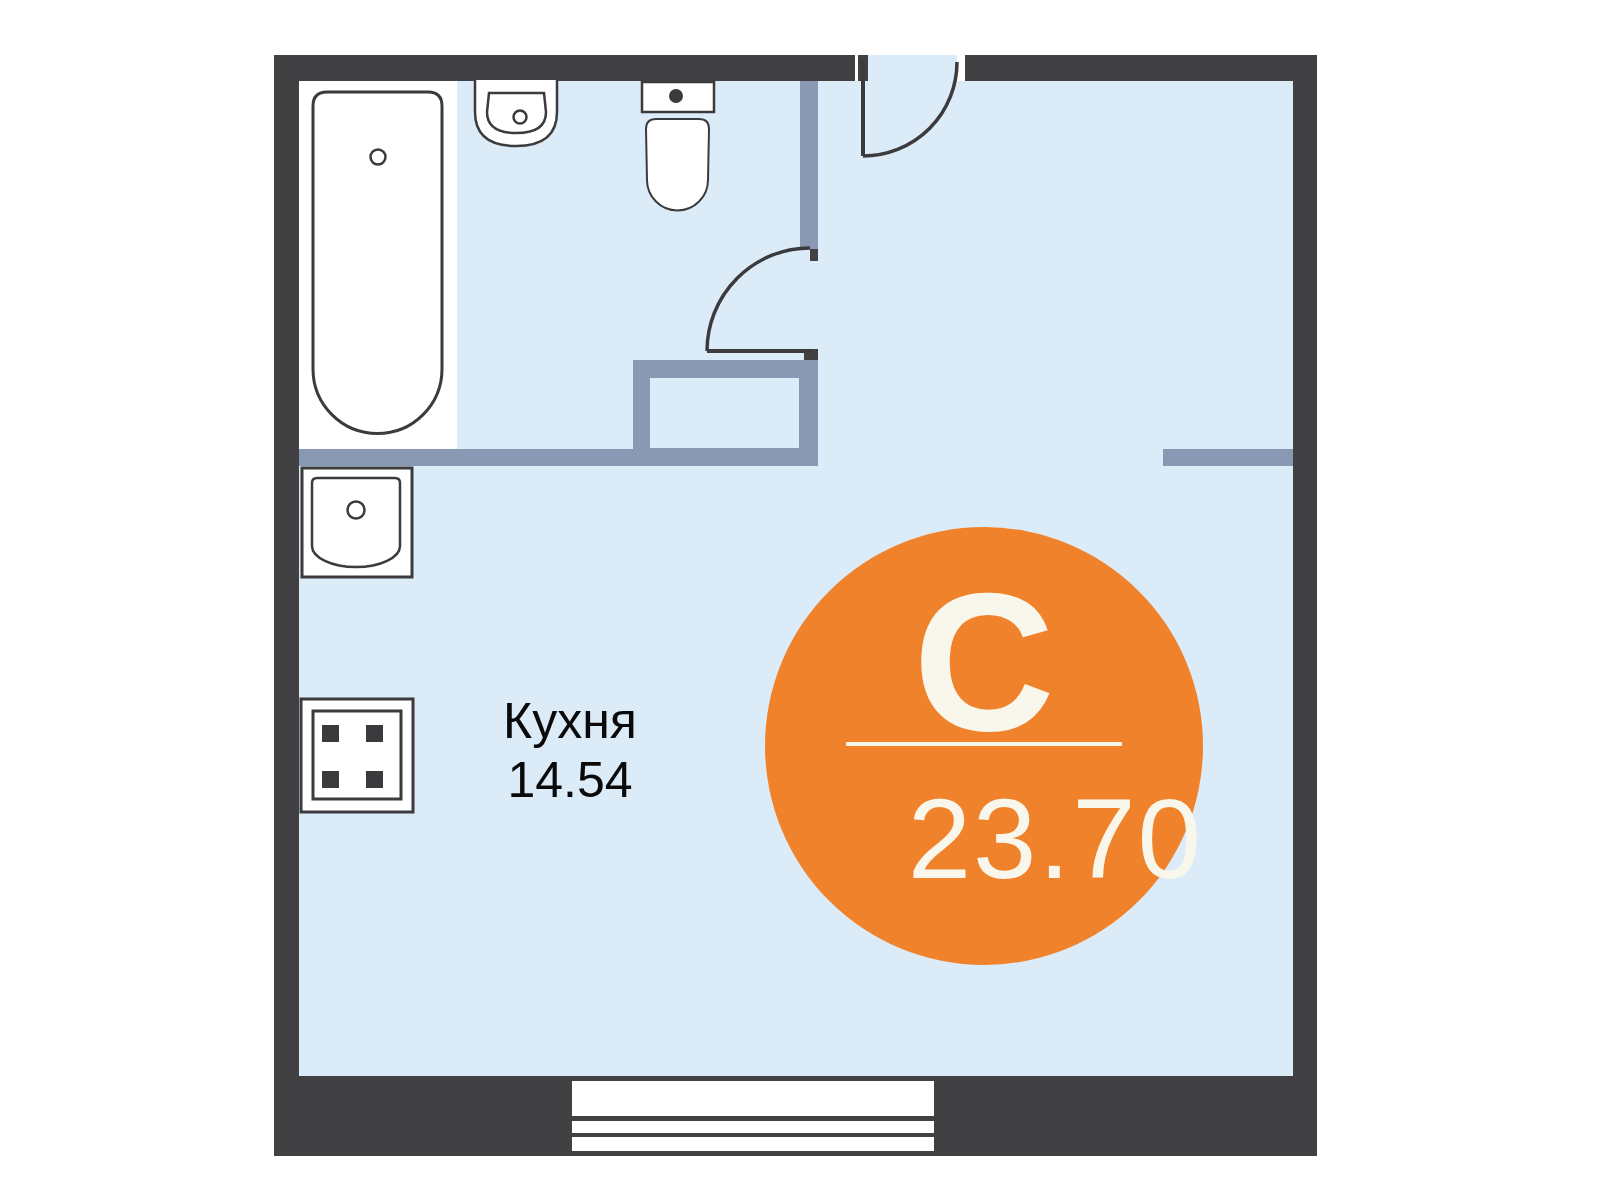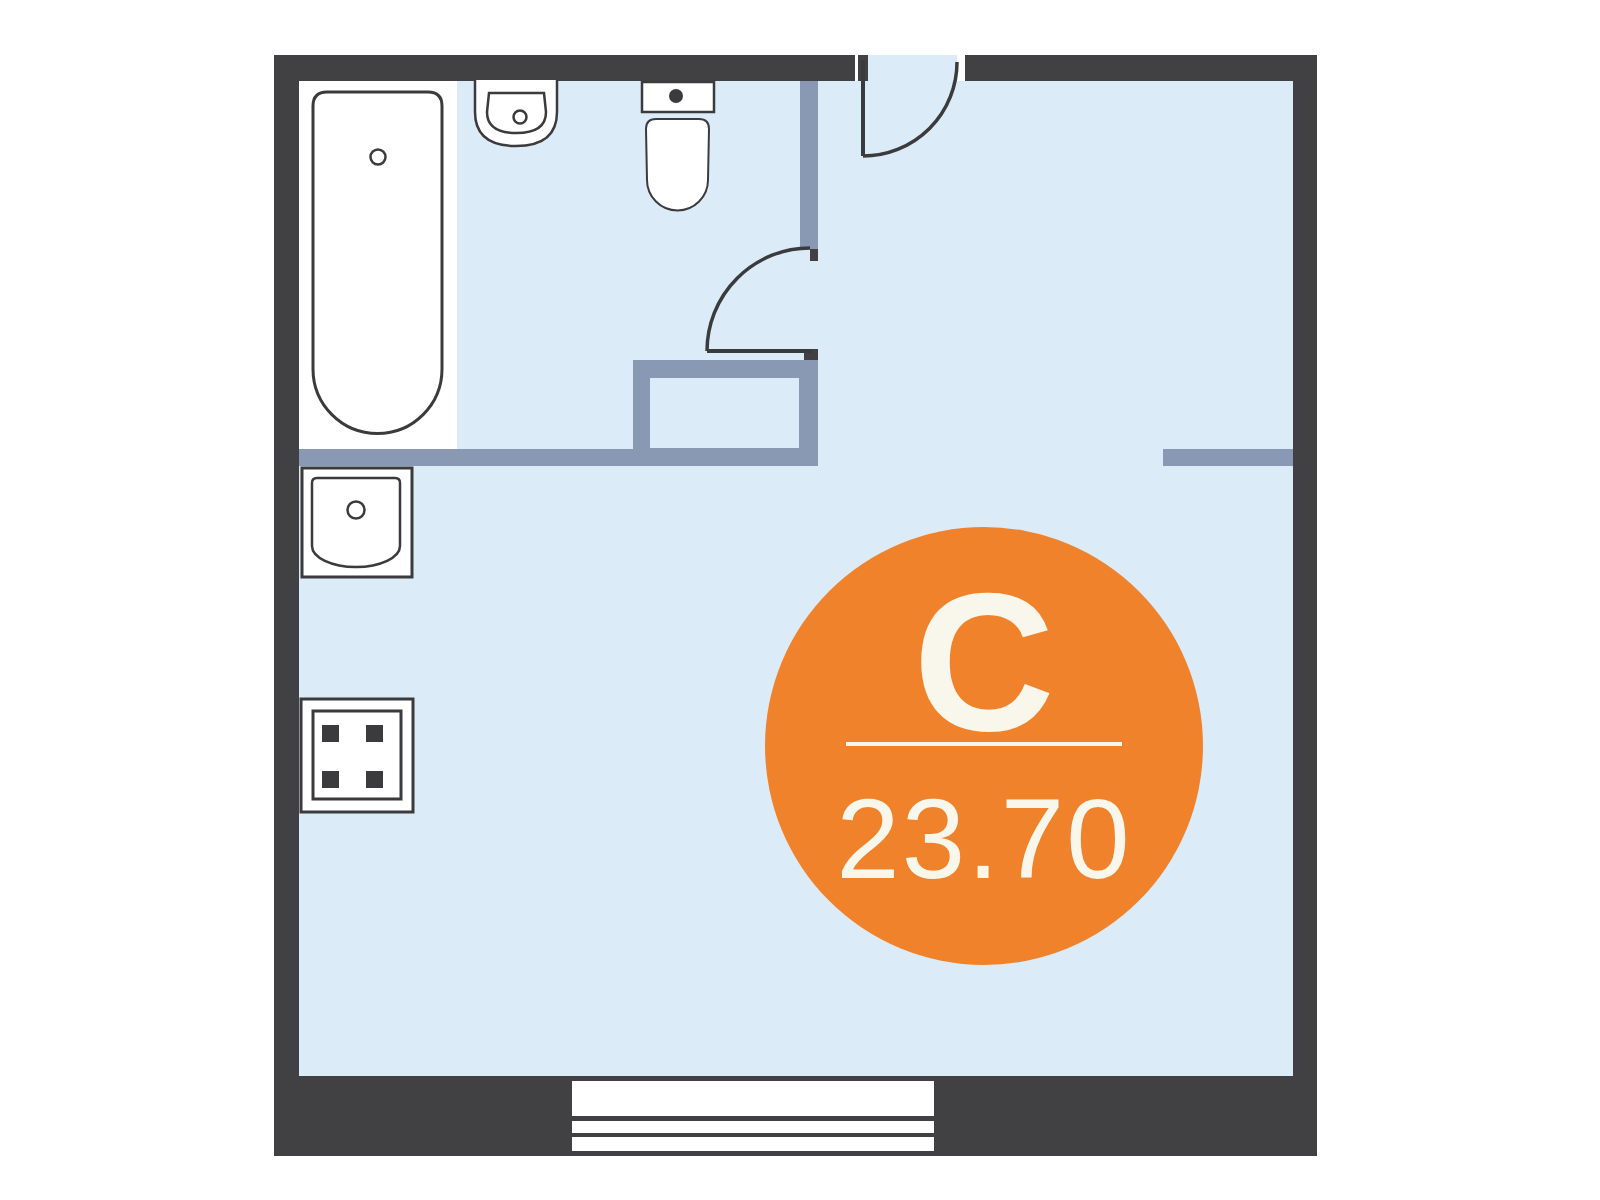--- a/index.html
+++ b/index.html
@@ -42,21 +42,21 @@
   .win2{left:572px;top:1121px;width:362px;height:12px;}
   .win3{left:572px;top:1137px;width:362px;height:14px;}
   svg.fixtures{left:0;top:0;width:1600px;height:1200px;pointer-events:none;}
   .kitchen-label{left:420px;top:692px;width:300px;text-align:center;
     color:var(--label_text);font-size:50px;line-height:59px;}
   .badge{left:765px;top:527px;width:438px;height:438px;border-radius:50%;
     background:var(--badge_bg);color:var(--badge_text);}
   .badge-letter{left:0;top:38px;width:438px;text-align:center;
     font-size:196px;font-weight:bold;line-height:1;}
   .badge-line{left:81px;top:215px;width:276px;height:4px;background:var(--badge_text);}
-  .badge-area{left:0;top:255px;width:438px;text-align:center;
+  .badge-area{left:0;top:255px;width:438px;text-align:right;
     font-size:114px;font-weight:300;line-height:1;letter-spacing:2px;}
 </style>
 </head>
 <body>
 
 <div class="plan">
 
   <div class="abs floor"></div>
   <div class="abs floor-patch"></div>
 
@@ -120,20 +120,24 @@
       <line x1="863" y1="60" x2="863" y2="156" stroke="#3b3b3d" stroke-width="4"></line>
       <path d="M 957 62 A 94 94 0 0 1 863 156" fill="none" stroke="#3b3b3d" stroke-width="3.5"></path>
     </g>
 
     <g>
       <line x1="812" y1="351" x2="707" y2="351" stroke="#3b3b3d" stroke-width="4"></line>
       <path d="M 707 351 A 103 103 0 0 1 810 248" fill="none" stroke="#3b3b3d" stroke-width="3.5"></path>
     </g>
   </svg>
 
+  <div class="abs kitchen-label">
+    <div>Кухня</div>
+    <div>14.54</div>
+  </div>
 
   <div class="abs badge">
     <div class="abs badge-letter">С</div>
     <div class="abs badge-line"></div>
     <div class="abs badge-area">23.70</div>
   </div>
 
 </div>
 
 </body></html>

